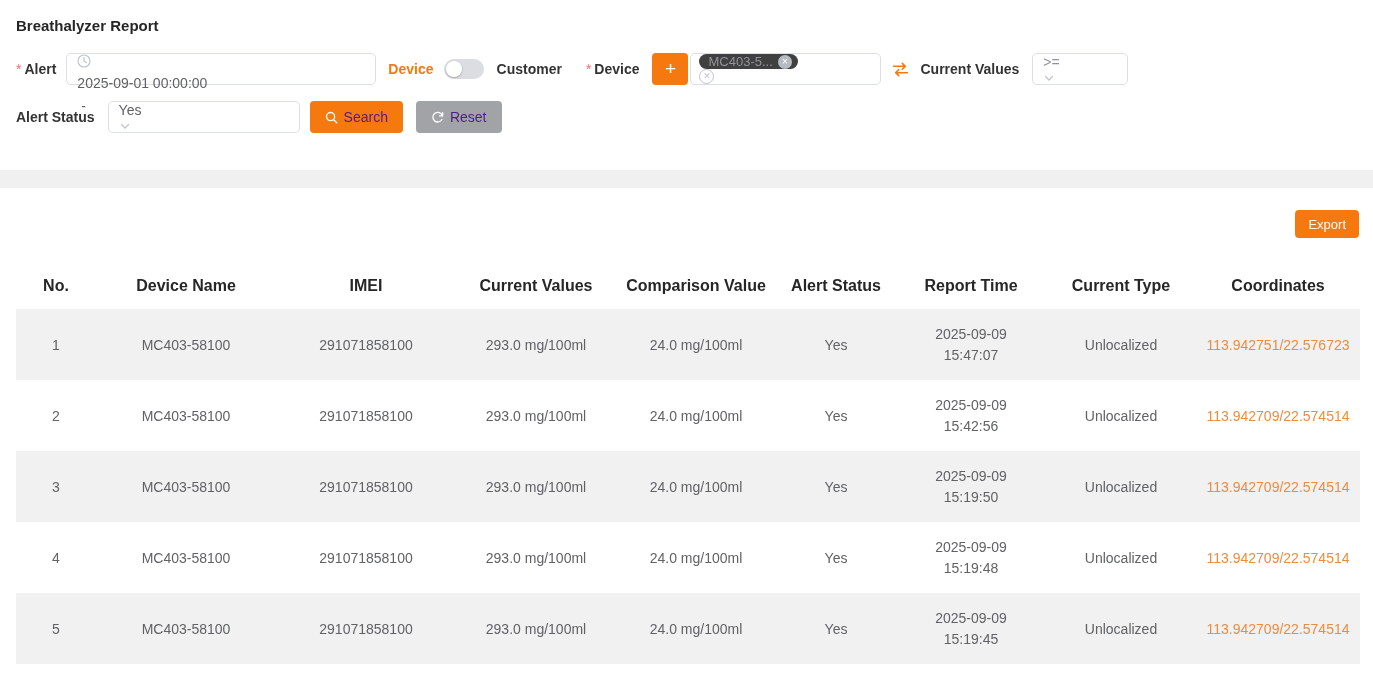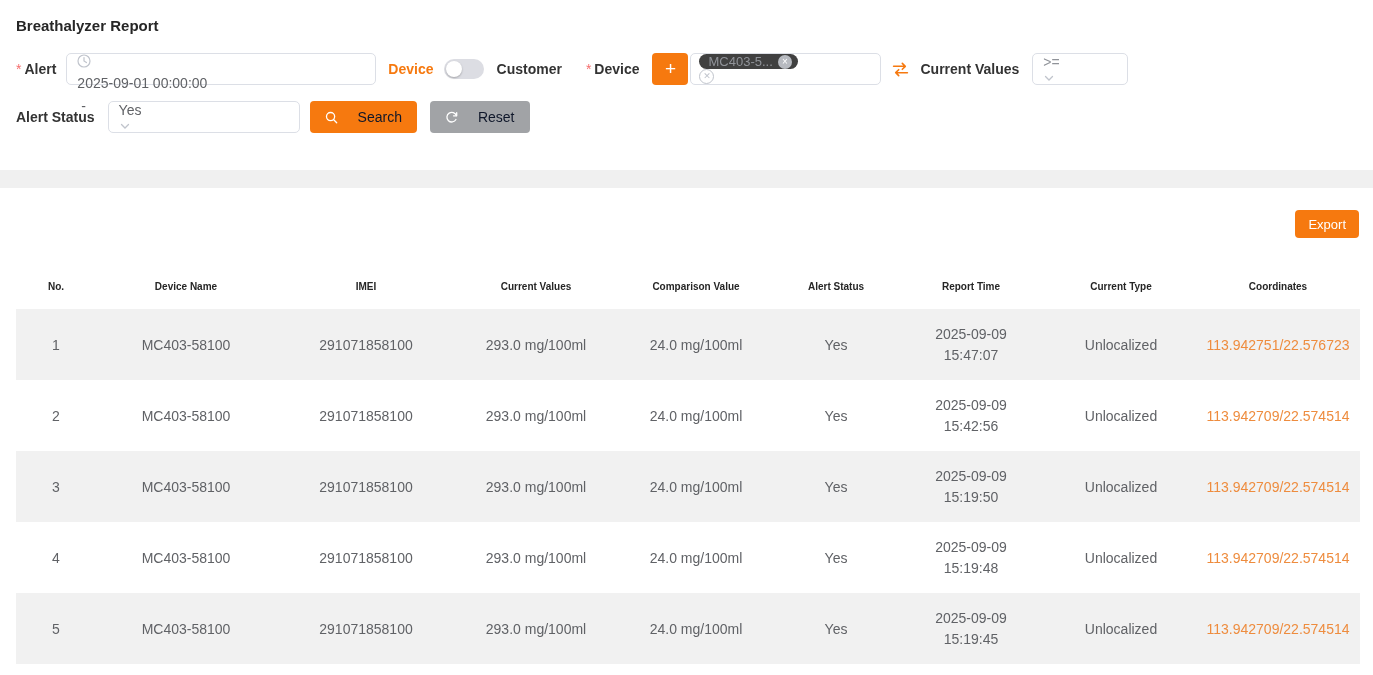--- a/index.html
+++ b/index.html
@@ -41,34 +41,34 @@
          color:#c0c4cc; font-size:9px; line-height:13px; text-align:center; cursor:pointer; flex:none; }
 
   .swap-icon { margin:0 11px; display:flex; align-items:center; }
 
   .op-select { width:96px; margin-left:13px; justify-content:space-between; color:#909399; cursor:pointer; }
   .threshold-input { width:157px; height:32px; border:1px solid #dcdfe6; border-radius:4px;
          margin-left:7px; padding:0 11px; color:#606266; font-size:14px; font-family:inherit; }
 
   .alert-select { width:192px; margin-left:13px; justify-content:space-between; cursor:pointer; }
 
-  .btn { height:32px; border:none; border-radius:4px; color:#0f172a; font-size:14px;
-         display:flex; align-items:center; gap:20px; padding:0 15px; cursor:pointer; font-family:inherit; }
+  .btn { height:32px; border:none; border-radius:4px; color:#4c1d95; font-size:14px;
+         display:flex; align-items:center; gap:6px; padding:0 15px; cursor:pointer; font-family:inherit; }
   .search-btn { background:#f6790f; margin-left:10px; }
   .reset-btn { background:#a1a3a6; margin-left:13px; }
 
   .divider-band { margin-top:37px; height:18px; background:#f0f0f0; }
 
   .export-wrap { display:flex; justify-content:flex-end; padding-right:14px; margin-top:22px; }
   .export-btn { height:28px; background:#f6790f; border:none; border-radius:4px; color:#fff;
                 font-size:13px; padding:0 13px; cursor:pointer; font-family:inherit; }
 
   table { width:1344px; margin:25px 13px 0 16px; border-collapse:collapse; table-layout:fixed; }
   th, td { text-align:center; vertical-align:middle; overflow:hidden; }
-  thead th { height:46px; font-size:10px; font-weight:700; color:#262626; background:#fff; }
+  thead th { height:46px; font-size:16px; font-weight:700; color:#262626; background:#fff; }
   tbody tr { height:71px; }
   tbody tr:nth-child(odd) { background:#f1f1f1; }
   td { color:#606266; font-size:14px; }
   .rt-line { line-height:21px; }
   .coord-link { color:#ee8c3e; text-decoration:none; cursor:pointer; }
 
   .chevron { flex:none; display:flex; }
 </style>
 </head>
 <body>

